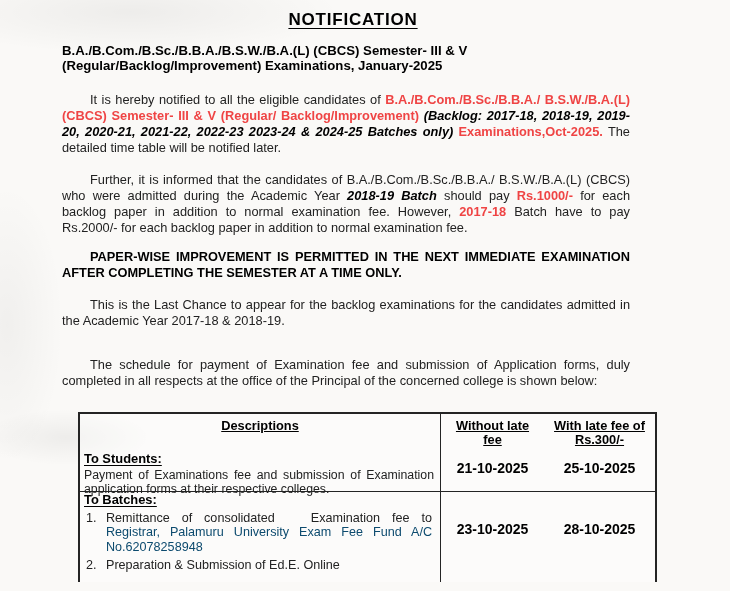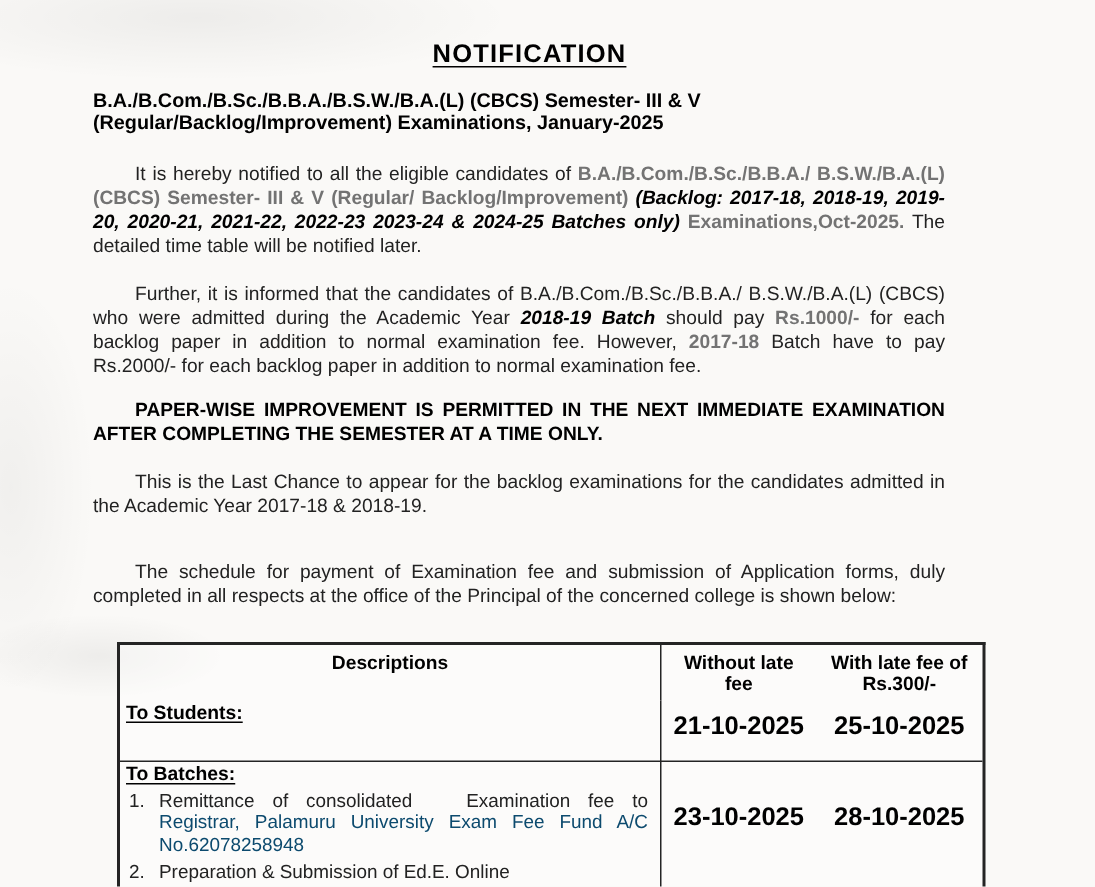--- a/index.html
+++ b/index.html
@@ -13,21 +13,21 @@
       radial-gradient(ellipse 120px 40px at 9% 74%, rgba(0,0,0,0.05), rgba(0,0,0,0) 70%),
       #faf9f7;
     color: #1f1f1f;
     font-family: "Liberation Sans", "DejaVu Sans", sans-serif;
     -webkit-font-smoothing: antialiased;
   }
   .page {
     box-sizing: border-box;
     width: 712px;
     height: 591px;
-    padding: 24px 82px 0 62px;
+    padding: 8px 82px 0 62px;
   }
   .title {
     text-align: center;
     font-size: 17px;
     font-weight: 700;
     letter-spacing: 0.8px;
     color: #000;
     text-decoration: underline;
     text-underline-offset: 3px;
     margin: 2px 0 13px 14px;
@@ -41,21 +41,21 @@
     margin: 0 0 19px 0;
   }
   p.body-para {
     font-size: 12.8px;
     line-height: 16px;
     text-align: justify;
     text-indent: 28px;
     margin: 0 0 16px 0;
     color: #222;
   }
-  p.body-para .b  { font-weight: 700; color: #737373; }
+  p.body-para .b  { font-weight: 700; color: #ef4444; }
   p.body-para .bi { font-weight: 700; font-style: italic; color: #000; }
   p.para2 { margin-bottom: 13px; }
   p.para3 { font-weight: 700; color: #000; margin-bottom: 16px; }
   p.para4 { margin-bottom: 28px; }
   p.para5 { margin-bottom: 23px; }
 
   .fee-table {
     box-sizing: border-box;
     margin-left: 16px;
     width: 579px;
@@ -72,41 +72,42 @@
   .cell { box-sizing: border-box; padding: 2px 6px; }
   .vline { border-left: 1.5px solid #242424; }
   .hline { border-bottom: 1.5px solid #242424; }
   .th {
     font-weight: 700;
     color: #000;
     text-align: center;
     font-size: 12.8px;
     line-height: 14px;
     padding-top: 5px;
+    text-decoration: underline;
   }
   .group-head {
     font-weight: 700;
     color: #000;
     text-decoration: underline;
     text-underline-offset: 2px;
     font-size: 12.9px;
     padding: 1px 0 1px 2px;
   }
   .desc-text {
     text-align: justify;
     font-size: 12.3px;
     line-height: 14.5px;
     padding: 0 4px 0 2px;
     color: #222;
   }
   .date-cell {
     text-align: center;
     font-weight: 700;
     color: #000;
-    font-size: 17px;
+    font-size: 14px;
   }
   .date-top { padding-top: 10px; }
   .date-low { padding-top: 30px; }
   .num-item {
     display: flex;
     padding: 2px 6px 2px 4px;
     color: #222;
   }
   .num-item .num { width: 20px; flex: 0 0 20px; }
   .num-item .itxt { flex: 1; text-align: justify; }
@@ -136,20 +137,21 @@
   <p class="body-para para5">The schedule for payment of Examination fee and submission of Application forms, duly completed in all respects at the office of the Principal of the concerned college is shown below:</p>
 
   <div class="fee-table">
 
     <div class="cell th">Descriptions</div>
     <div class="cell th vline">Without late fee</div>
     <div class="cell th">With late fee of Rs.300/-</div>
 
     <div class="cell hline" style="padding:0 2px;">
       <div class="group-head">To Students:</div>
+      <div class="desc-text">Payment of Examinations fee and submission of Examination application forms at their respective colleges.</div>
     </div>
     <div class="cell vline hline date-cell date-top">21-10-2025</div>
     <div class="cell hline date-cell date-top">25-10-2025</div>
 
     <div class="cell" style="padding:0 2px;">
       <div class="group-head">To Batches:</div>
       <div class="num-item">
         <span class="num">1.</span>
         <span class="itxt"><span>Remittance of consolidated</span><span class="gap"></span><span>Examination fee to </span><span class="b">Registrar, Palamuru University Exam Fee Fund A/C No.62078258948</span></span>
       </div>

